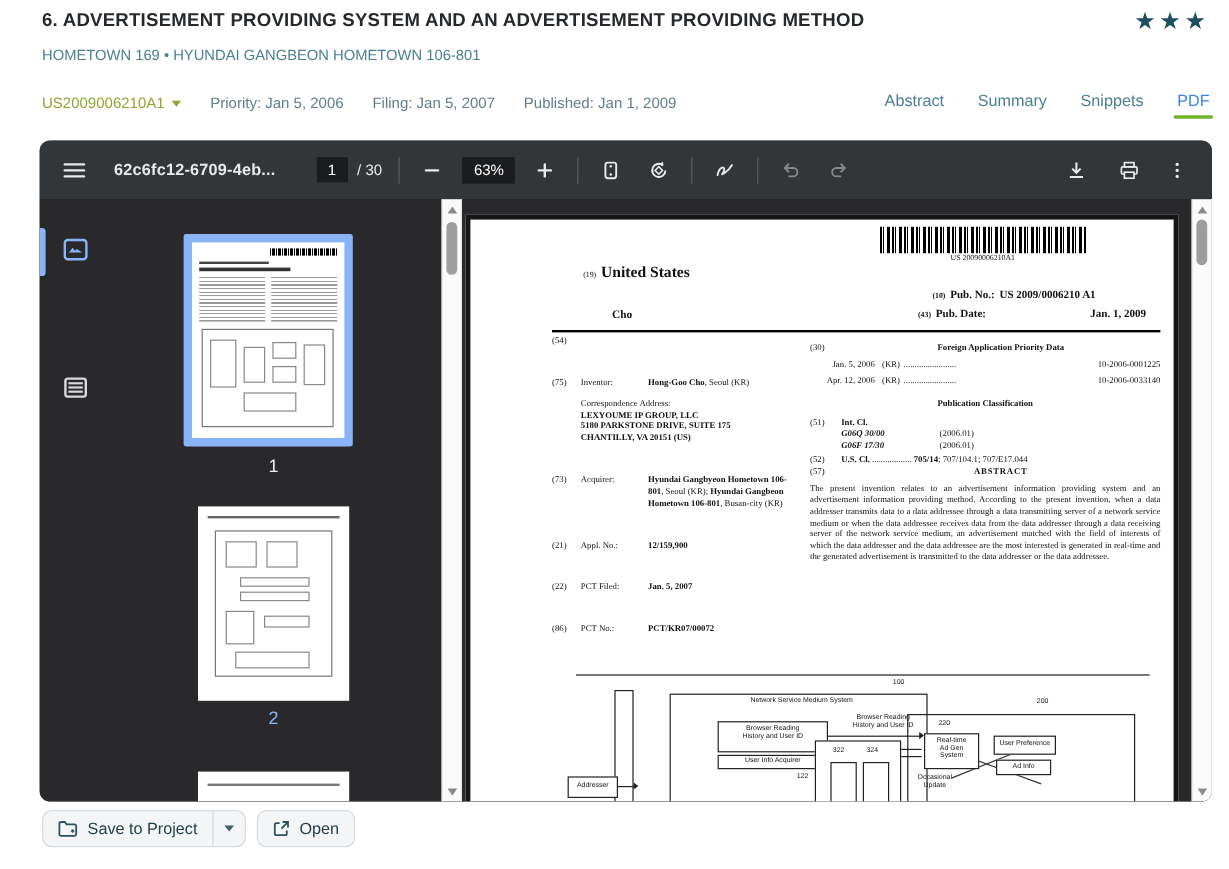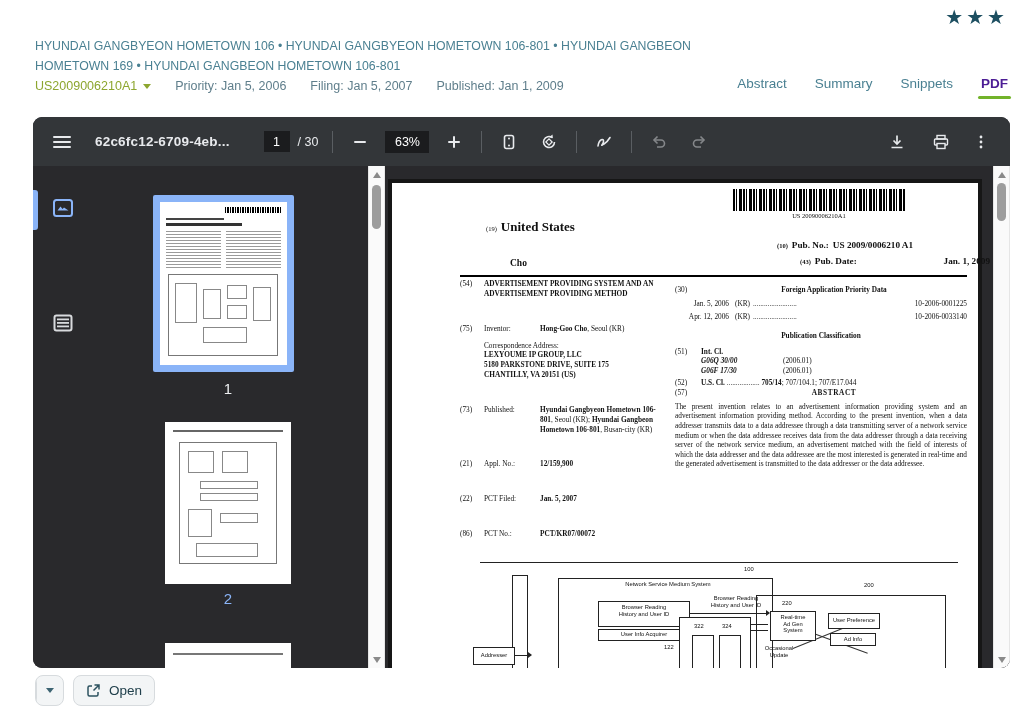--- a/index.html
+++ b/index.html
@@ -8,21 +8,21 @@
 
   
   .page-title { position:absolute; left:35px; top:9px; font-size:15.5px; font-weight:700; color:#26292b; letter-spacing:.2px; }
   .stars { position:absolute; right:16px; top:5px; font-size:20px; letter-spacing:3px; color:#1d4f61; cursor:pointer; }
   .subtitle { position:absolute; left:35px; top:37px; font-size:12.3px; color:#4a8092; line-height:1.6; }
   .meta-row { position:absolute; left:35px; top:79px; font-size:12.5px; color:#5f7e8b; display:flex; align-items:center; gap:24px; }
   .patent-id { color:#8da62f; display:flex; align-items:center; gap:6px; cursor:pointer; }
   .caret-down { width:0; height:0; border-left:4px solid transparent; border-right:4px solid transparent; border-top:5px solid #8da62f; }
   .tabs { position:absolute; right:16px; top:76px; display:flex; gap:28px; font-size:13.5px; color:#4a8092; }
   .tab { cursor:pointer; position:relative; }
-  .tab.active { color:#4c1d95; font-weight:700; }
+  .tab.active { color:#3b82f6; font-weight:400; }
   .tab.active::after { content:""; position:absolute; left:-3px; right:-3px; bottom:-8px; height:3px; background:#72b32a; border-radius:2px; }
 
   
   .viewer { position:absolute; left:33px; top:117px; width:977px; height:551px; border-radius:9px; overflow:hidden; background:#28282b; }
   .toolbar { position:absolute; left:0; top:0; right:0; height:49px; background:#333639; display:flex; align-items:center; color:#e8eaed; padding:0 16px 0 20px; }
   .tb-sep { width:1px; height:22px; background:#5a5e62; margin:0 14px; }
   .tb-icon { display:flex; align-items:center; justify-content:center; width:26px; height:26px; cursor:pointer; flex:0 0 auto; }
   .hamburger { display:flex; flex-direction:column; gap:3px; width:18px; cursor:pointer; }
   .hamburger span { height:2px; background:#e8eaed; border-radius:1px; }
   .tb-filename { margin-left:24px; font-size:13.5px; font-weight:600; letter-spacing:.2px; white-space:nowrap; }
@@ -75,21 +75,21 @@
   .barcode { left:341px; top:6px; width:172px; height:22px; background:repeating-linear-gradient(90deg,#000 0 2px,#fff 2px 3px,#000 3px 4px,#fff 4px 6px,#000 6px 9px,#fff 9px 10px); }
   .barcode-txt { left:341px; top:29px; width:172px; text-align:center; font-size:6.5px; }
   .kindline { display:flex; align-items:baseline; gap:4px; }
   .knum { font-size:6.5px; }
   .us-line { left:94px; top:36px; }
   .us-line .big { font-size:13px; font-weight:700; }
   .pub-line { left:94px; top:53px; }
   .pub-line .big { font-size:14px; font-weight:700; }
   .cho { left:118px; top:75px; font-size:9.5px; font-weight:700;text-align:right; }
   .pubno { left:385px; top:57px; width:190px; display:flex; align-items:baseline; gap:4px; font-size:9.2px; font-weight:700; }
-  .pubdate { left:408px; top:73px; width:190px; display:flex; align-items:baseline; gap:4px; font-size:9.2px; font-weight:700; }
+  .pubdate { left:373px; top:73px; width:190px; display:flex; align-items:baseline; gap:4px; font-size:9.2px; font-weight:700; }
   .pubdate .val { margin-left:auto; }
   .headrule { left:68px; top:92px; width:507px; height:2px; background:#000; }
 
   .colL { left:68px; top:96px; width:206px; font-size:7.3px; line-height:1.35; }
   .colR { left:283px; top:102px; width:292px; font-size:7.3px; line-height:1.32; }
   .g3 { display:grid; grid-template-columns:24px 56px 1fr; margin-top:25px; }
   .g2 { display:grid; grid-template-columns:24px 1fr; }
   .b { font-weight:700; }
   .bi { font-weight:700; font-style:italic; }
   .indent { margin-left:24px; margin-top:7px; }
@@ -122,25 +122,25 @@
   .btn .seg { display:flex; align-items:center; gap:8px; padding:0 12px; height:100%; }
   .btn .divider { width:1px; height:100%; background:#d7dbde; }
   .btn .caret-seg { width:26px; height:100%; display:flex; align-items:center; justify-content:center; }
   .caret-sm { width:0; height:0; border-left:4px solid transparent; border-right:4px solid transparent; border-top:5px solid #3d6472; }
 </style>
 </head>
 <body>
 
 <div class="stage">
 
+  <div class="page-title">6. ADVERTISEMENT PROVIDING SYSTEM AND AN ADVERTISEMENT PROVIDING METHOD</div>
   <div class="stars">
     <span>★</span><span>★</span><span>★</span>
   </div>
   <div class="subtitle">
-    <div>HYUNDAI GANGBYEON HOMETOWN 106 • HYUNDAI GANGBYEON HOMETOWN 106-801 • HYUNDAI GANGBEON</div>
     <div>HOMETOWN 169 • HYUNDAI GANGBEON HOMETOWN 106-801</div>
   </div>
   <div class="meta-row">
     <span class="patent-id">
       <span>US2009006210A1</span>
       <span class="caret-down"></span>
     </span>
     <span>Priority: Jan 5, 2006</span>
     <span>Filing: Jan 5, 2007</span>
     <span>Published: Jan 1, 2009</span>
@@ -321,36 +321,35 @@
           <div class="pp pubdate">
             <span class="knum">(43)</span>
             <span>Pub. Date:</span>
             <span class="val">Jan. 1, 2009</span>
           </div>
           <div class="pp headrule"></div>
 
           <div class="pp colL">
             <div class="g2">
               <span>(54)</span>
-              <span class="b">ADVERTISEMENT PROVIDING SYSTEM AND AN ADVERTISEMENT PROVIDING METHOD</span>
             </div>
             <div class="g3">
               <span>(75)</span>
               <span>Inventor:</span>
               <span><span class="b">Hong-Goo Cho</span><span>, Seoul (KR)</span></span>
             </div>
             <div class="indent">
               <div>Correspondence Address:</div>
               <div class="b">LEXYOUME IP GROUP, LLC</div>
               <div class="b">5180 PARKSTONE DRIVE, SUITE 175</div>
               <div class="b">CHANTILLY, VA 20151 (US)</div>
             </div>
             <div class="g3">
               <span>(73)</span>
-              <span>Published:</span>
+              <span>Acquirer:</span>
               <span><span class="b">Hyundai Gangbyeon Hometown 106-801</span><span>, Seoul (KR); </span><span class="b">Hyundai Gangbeon Hometown 106-801</span><span>, Busan-city (KR)</span></span>
             </div>
             <div class="g3">
               <span>(21)</span>
               <span>Appl. No.:</span>
               <span class="b">12/159,900</span>
             </div>
             <div class="g3">
               <span>(22)</span>
               <span>PCT Filed:</span>
@@ -476,20 +475,27 @@
         <div class="sb-thumb"></div>
         <div class="sb-down">
             <span class="tri-dn"></span>
           </div>
       </div>
     </div>
   </div>
 
   <div class="actions">
     <div class="btn">
+      <span class="seg">
+        <svg width="17" height="15" viewBox="0 0 17 15">
+            <path d="M1.5 3.5 a1.5 1.5 0 0 1 1.5-1.5 H6 l1.5 2 H14 a1.5 1.5 0 0 1 1.5 1.5 V12 a1.5 1.5 0 0 1-1.5 1.5 H3 a1.5 1.5 0 0 1-1.5-1.5 Z" fill="none" stroke="#2c525f" stroke-width="1.5"></path>
+            <path d="M11 9.5 h3 M12.5 8 v3" stroke="#2c525f" stroke-width="1.3"></path>
+          </svg>
+        <span>Save to Project</span>
+      </span>
       <span class="divider"></span>
       <span class="caret-seg">
           <span class="caret-sm"></span>
         </span>
     </div>
     <div class="btn">
       <span class="seg">
         <svg width="15" height="15" viewBox="0 0 15 15">
             <path d="M6 3 H3.5 A1.5 1.5 0 0 0 2 4.5 V11.5 A1.5 1.5 0 0 0 3.5 13 H10.5 A1.5 1.5 0 0 0 12 11.5 V9" fill="none" stroke="#2c525f" stroke-width="1.5"></path>
             <path d="M8.5 2 H13 V6.5 M13 2 L7.5 7.5" fill="none" stroke="#2c525f" stroke-width="1.5"></path>

